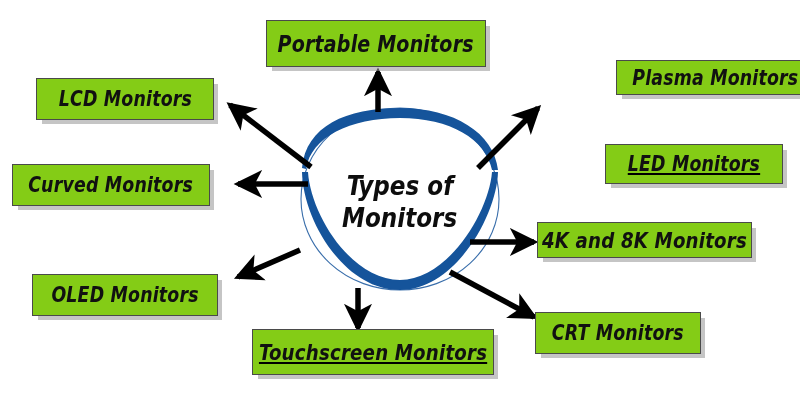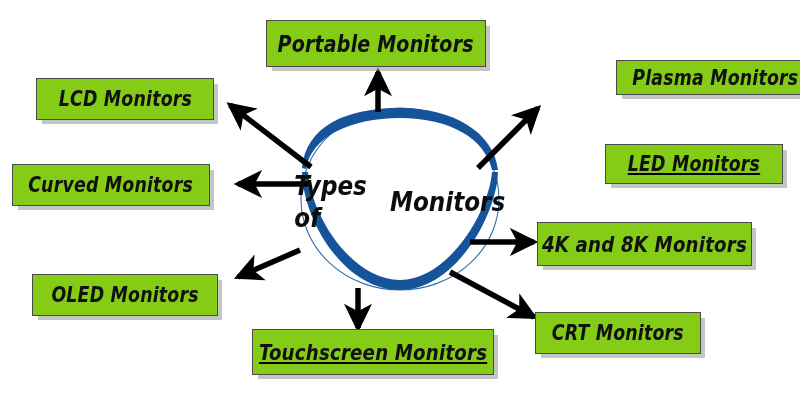--- a/index.html
+++ b/index.html
@@ -50,21 +50,21 @@
     height: 188px;
     z-index: 4;
   }
   .center-label {
     position: absolute;
     left: 0;
     top: 0;
     width: 216px;
     height: 188px;
     display: flex;
-    flex-direction: row;
+    flex-direction: column;
     align-items: center;
     justify-content: center;
     line-height: 1.18;
     z-index: 6;
   }
   .center-line {
     font-weight: bold;
     font-style: italic;
     font-stretch: condensed;
     font-size: 27px;
@@ -137,21 +137,21 @@
   </div>
 
   <div class="node-box" style="left:605px; top:144px; width:178px; height:40px;text-decoration:underline;">
     <span class="node-label" style="font-size:21px;">LED Monitors</span>
   </div>
 
   <div class="node-box" style="left:12px; top:164px; width:198px; height:42px;">
     <span class="node-label" style="font-size:21px;">Curved Monitors</span>
   </div>
 
-  <div class="node-box" style="left:537px; top:222px; width:215px; height:44px;">
+  <div class="node-box" style="left:537px; top:222px; width:215px; height:36px;">
     <span class="node-label" style="font-size:22px;">4K and 8K Monitors</span>
   </div>
 
   <div class="node-box" style="left:32px; top:274px; width:186px; height:42px;">
     <span class="node-label" style="font-size:21px;">OLED Monitors</span>
   </div>
 
   <div class="node-box" style="left:535px; top:312px; width:166px; height:42px;">
     <span class="node-label" style="font-size:21px;">CRT Monitors</span>
   </div>

